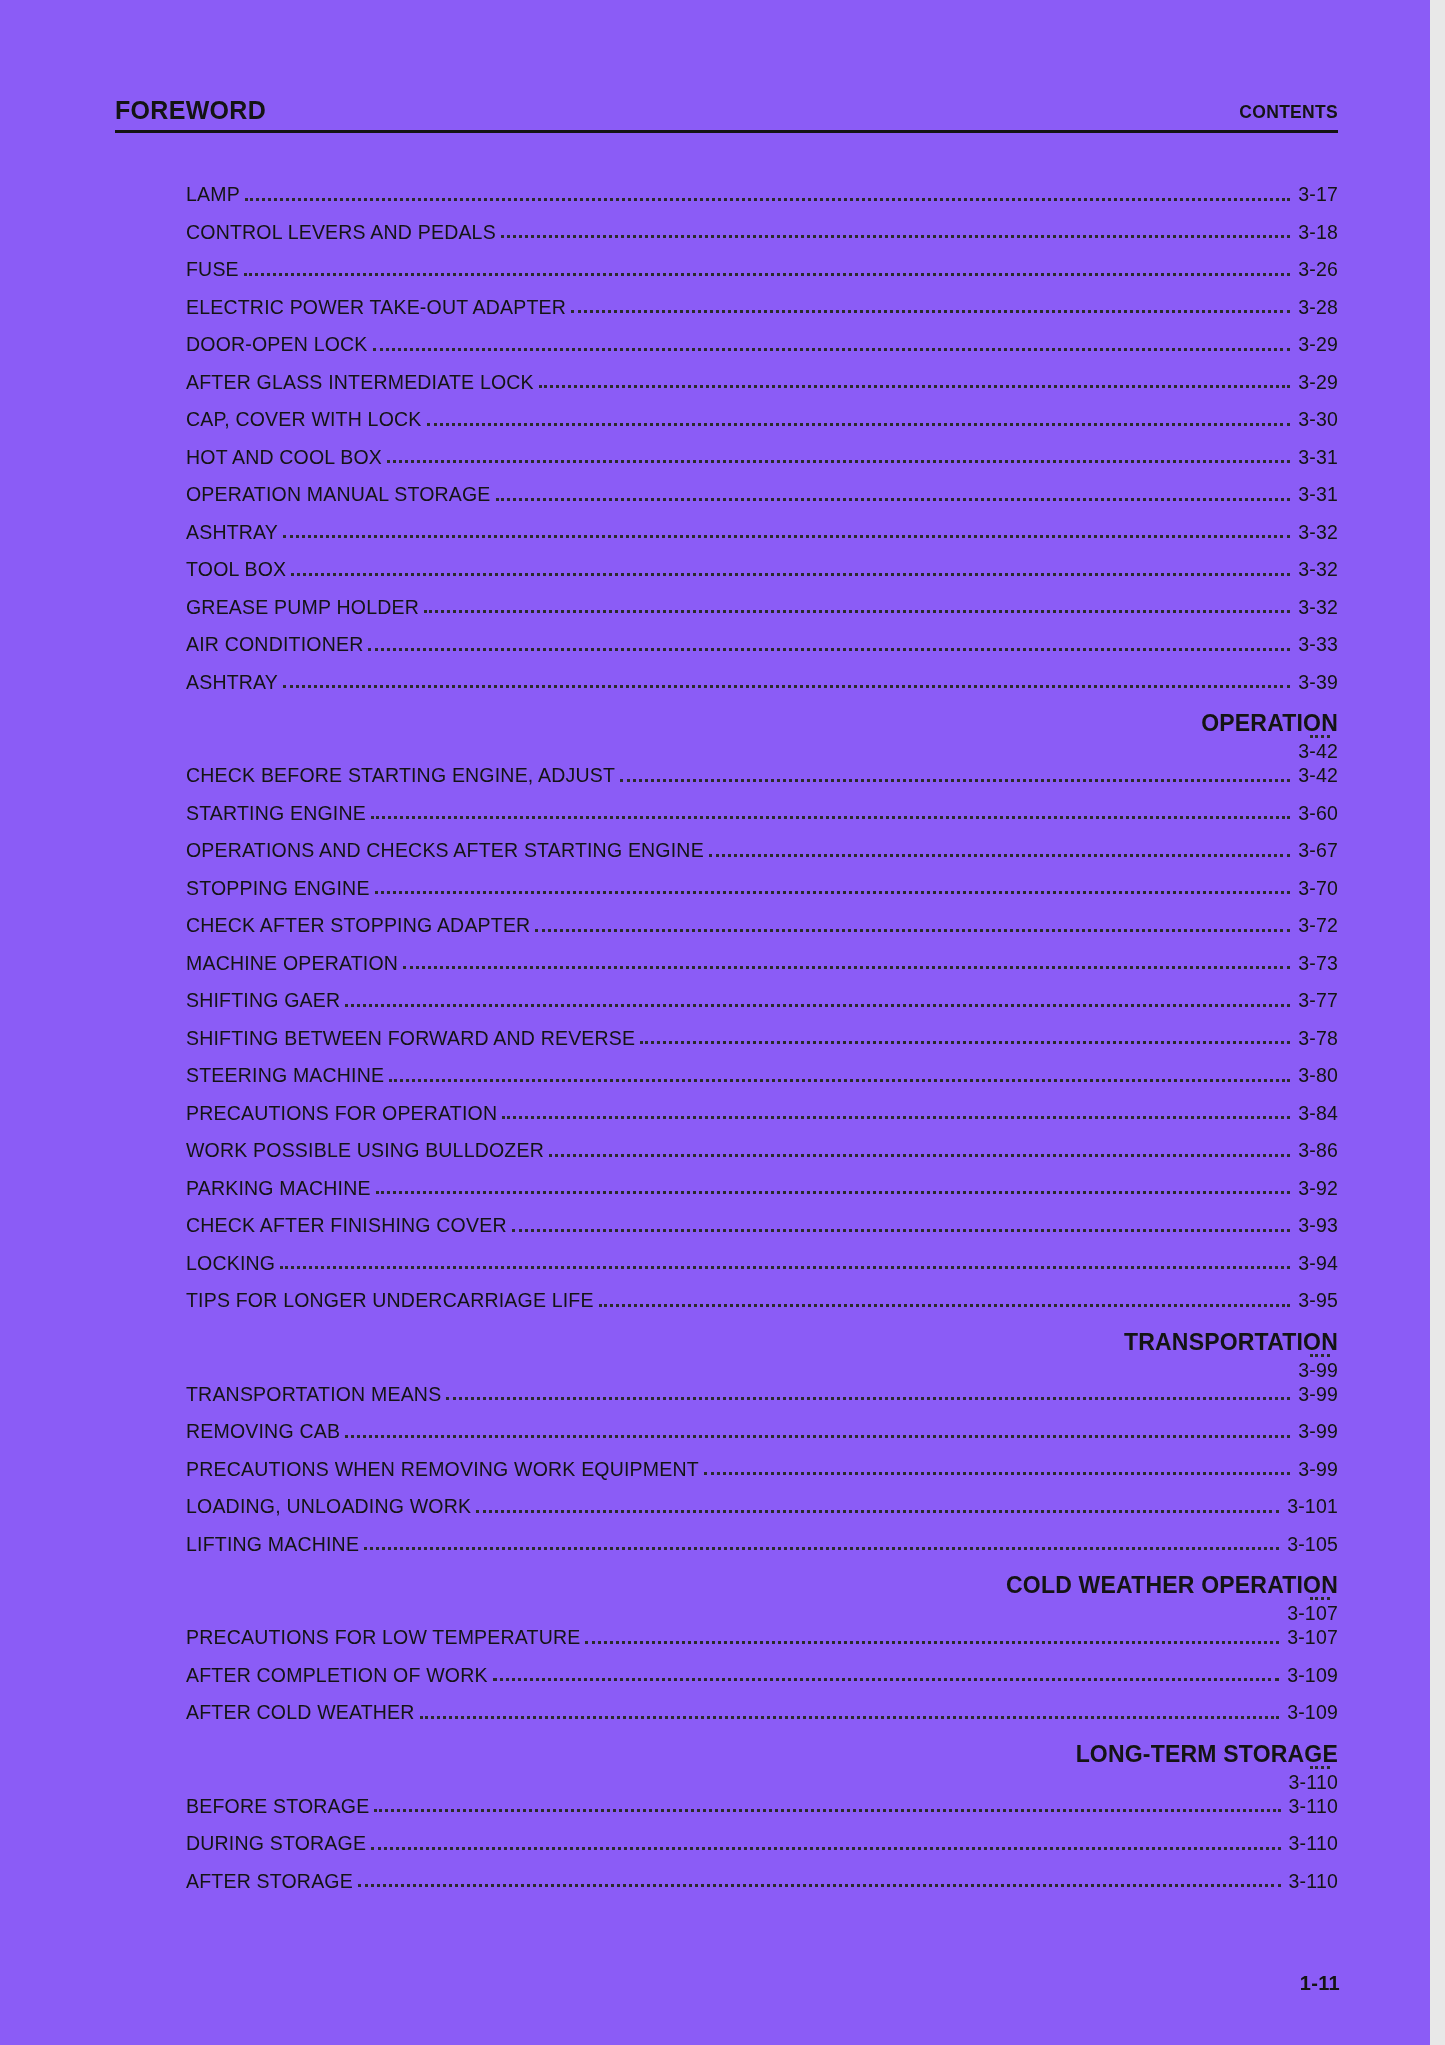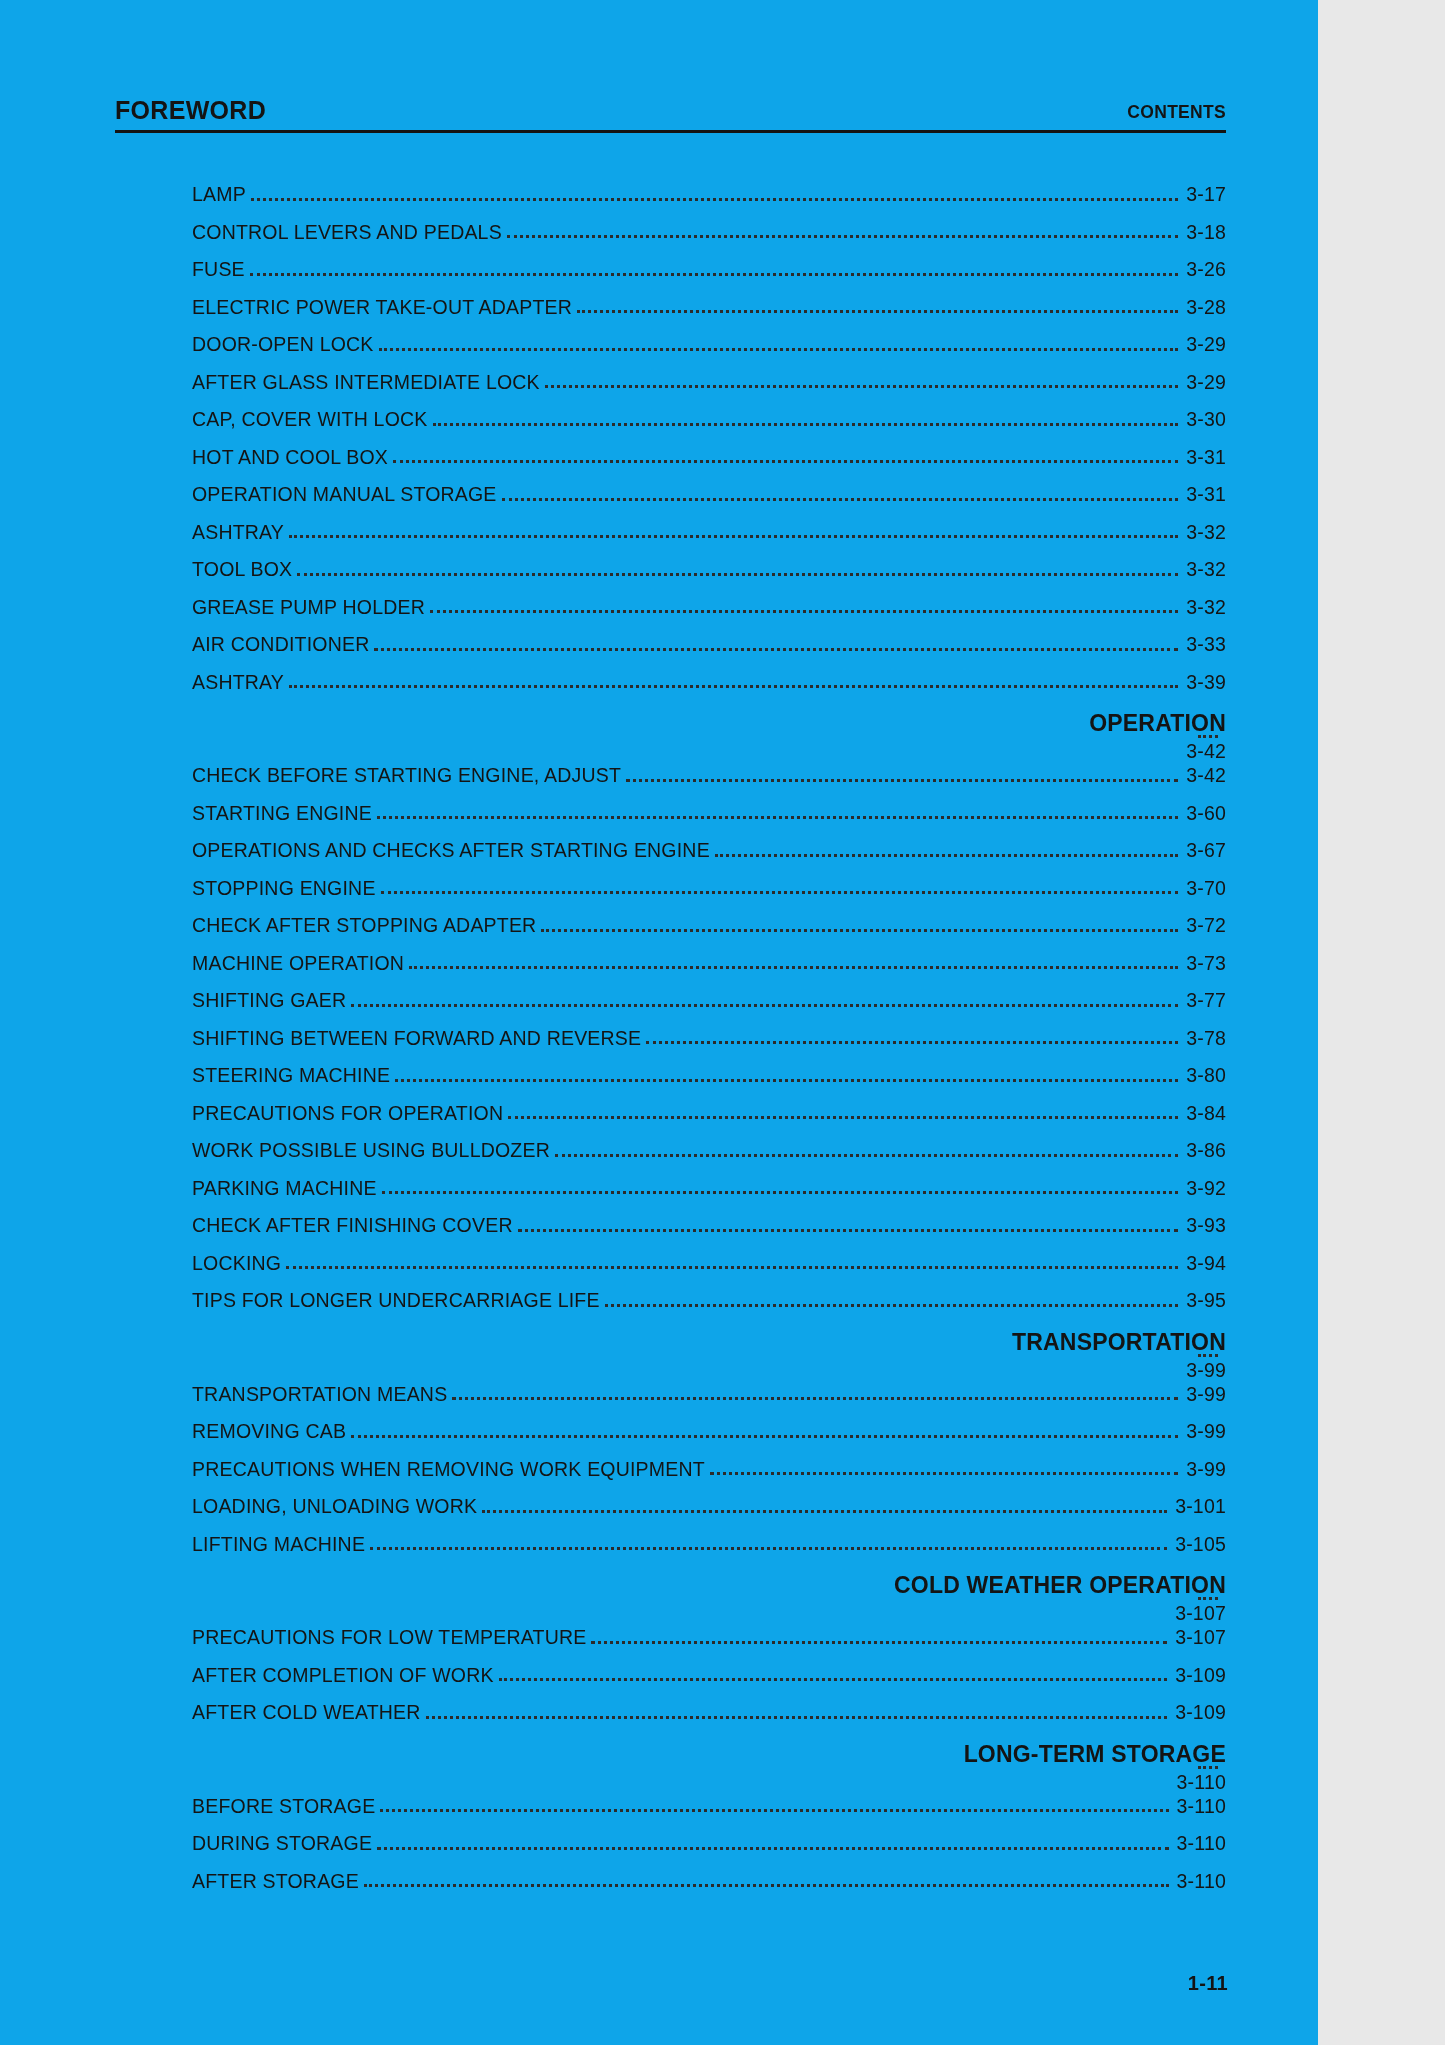--- a/index.html
+++ b/index.html
@@ -2,23 +2,23 @@
 <html><head>
 <meta charset="utf-8">
 <style>
   html, body {
     margin: 0;
     padding: 0;
     background: #e8e8e8;
   }
   .page {
     position: relative;
-    width: 1318px;
+    width: 1430px;
     height: 2045px;
-    background: #0ea5e9;
+    background: #8b5cf6;
     font-family: "Liberation Sans", sans-serif;
     color: #141414;
     overflow: hidden;
   }
   .page-header {
     position: absolute;
     top: 98px;
     left: 115px;
     right: 92px;
     display: flex;
@@ -36,21 +36,21 @@
   .contents-label {
     font-size: 17.5px;
     font-weight: bold;
     letter-spacing: 0.3px;
     line-height: 1;
     padding-bottom: 2px;
   }
   .toc {
     position: absolute;
     top: 175px;
-    left: 126px;
+    left: 120px;
     right: 92px;
   }
   .toc-row {
     display: flex;
     align-items: flex-end;
     box-sizing: border-box;
     height: 37.5px;
     padding-bottom: 8px;
   }
   .toc-row .toc-title {

